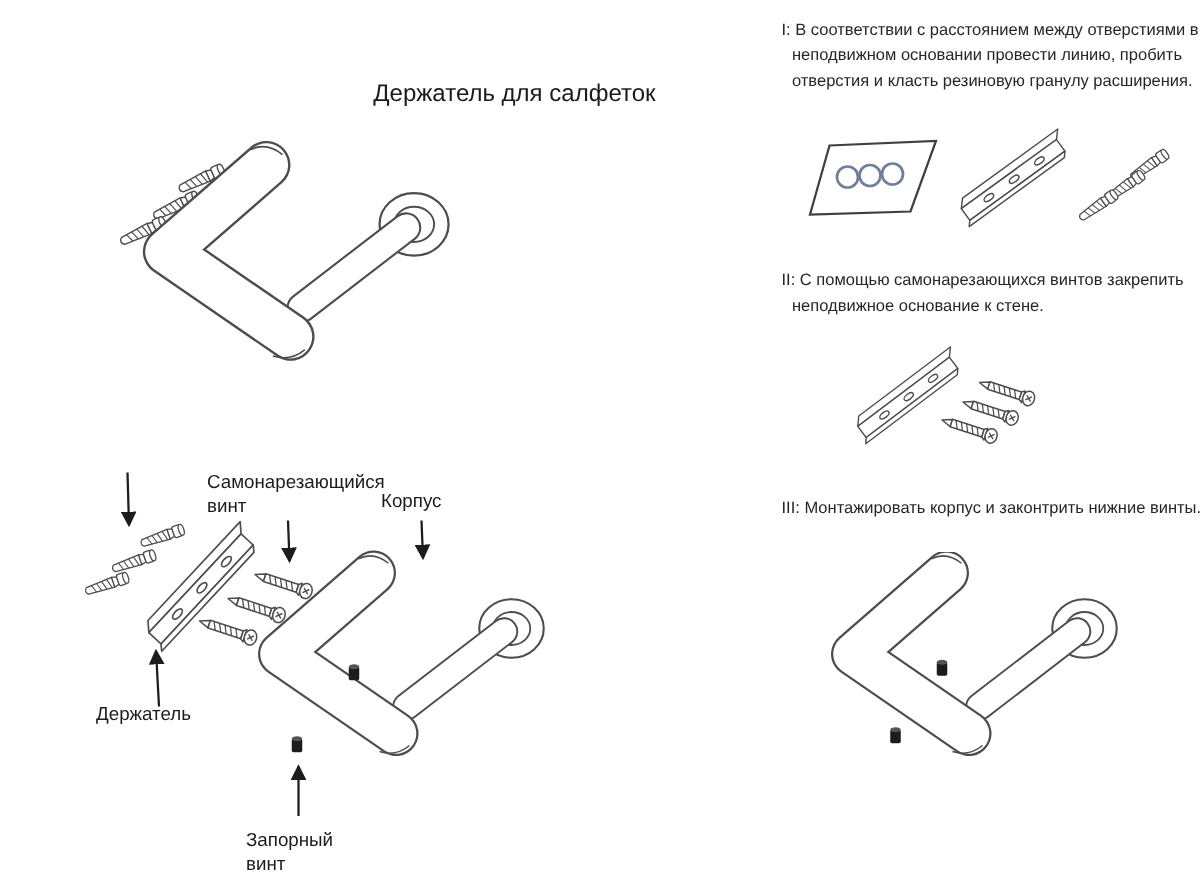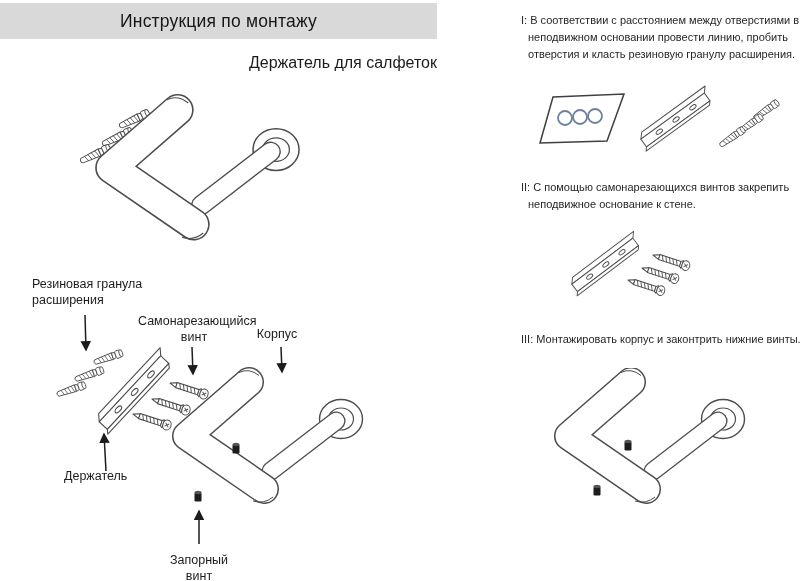--- a/index.html
+++ b/index.html
@@ -6,21 +6,21 @@
   .page{position:relative;width:800px;height:581px;background:#ffffff;overflow:hidden;
         font-family:"Liberation Sans",sans-serif;color:#1f1f1f;}
   .abs{position:absolute;}
   .title-band{left:0;top:3px;width:437px;height:36px;background:#d9d9d9;
               display:flex;align-items:center;justify-content:center;}
   .title-band .t{font-size:17.5px;color:#161616;letter-spacing:.2px;}
   .subtitle{left:0;top:54px;width:437px;text-align:right;font-size:16px;color:#1b1b1b;}
   .step-text{font-size:11px;line-height:17px;color:#262626;white-space:pre-line;
              width:285px;padding-left:7px;text-indent:-7px;}
   .dlabel{font-size:12.5px;line-height:15.5px;color:#1c1c1c;white-space:pre-line;}
-  .ctr{text-align:center;}
+  .ctr{text-align:left;}
   svg{display:block;}
 </style>
 </head>
 <body>
 
 <svg width="0" height="0" style="position:absolute" aria-hidden="true">
   <defs>
     <g id="anchor" stroke="#4d4d4d" stroke-width="1.2" fill="#fff" stroke-linejoin="round">
       <path d="M3,-3.2 C0.5,-1.5 0.5,1.5 3,3.2 L28,4.8 L28,-4.8 Z"></path>
       <path d="M8,-3.6 L10.5,3.6 M13,-3.9 L15.5,3.9 M18,-4.2 L20.5,4.2 M23,-4.5 L25.5,4.5" fill="none" stroke-width="1"></path>
@@ -59,23 +59,20 @@
       <ellipse cx="0" cy="-3.5" rx="3.5" ry="1.7" fill="#555"></ellipse>
     </g>
     <marker id="ah" viewBox="0 0 10 10" refX="8.5" refY="5" markerWidth="7" markerHeight="7" orient="auto">
       <path d="M0,0 L10,5 L0,10 Z" fill="#1c1c1c"></path>
     </marker>
   </defs>
 </svg>
 
 <div class="page">
 
-  <div class="abs title-band">
-    <span class="t">Инструкция по монтажу</span>
-  </div>
   <div class="abs subtitle">Держатель для салфеток</div>
 
   <svg class="abs" style="left:55px;top:85px" width="260" height="160" viewBox="0 0 260 160">
     <use href="#anchor" transform="translate(78,35) rotate(-25) scale(0.78) translate(-20,0)"></use>
     <use href="#anchor" transform="translate(61,53) rotate(-25) scale(0.78) translate(-20,0)"></use>
     <use href="#anchor" transform="translate(39,70) rotate(-25) scale(0.78) translate(-20,0)"></use>
     <use href="#holder" transform="translate(37,10) scale(1.07)"></use>
   </svg>
 
   <svg class="abs" style="left:0;top:258px" width="470" height="323" viewBox="0 0 470 323">
@@ -95,22 +92,20 @@
     <use href="#screw" transform="translate(170,125) rotate(18) scale(0.85)"></use>
     <use href="#screw" transform="translate(152,141) rotate(18) scale(0.85)"></use>
     <use href="#screw" transform="translate(133,156) rotate(18) scale(0.85)"></use>
 
     <use href="#holder" transform="translate(169,110)"></use>
 
     <use href="#setscrew" transform="translate(236,190)"></use>
     <use href="#setscrew" transform="translate(198,238)"></use>
   </svg>
 
-  <div class="abs dlabel" style="left:32px;top:277px">Резиновая гранула
-расширения</div>
   <div class="abs dlabel ctr" style="left:138px;top:314px;width:112px">Самонарезающийся
 винт</div>
   <div class="abs dlabel ctr" style="left:254px;top:327px;width:46px">Корпус</div>
   <div class="abs dlabel" style="left:64px;top:469px">Держатель</div>
   <div class="abs dlabel ctr" style="left:164px;top:553px;width:70px">Запорный
 винт</div>
 
   <div class="abs step-text" style="left:521px;top:12px">I: В соответствии с расстоянием между отверстиями в
 неподвижном основании провести линию, пробить
 отверстия и класть резиновую гранулу расширения.</div>

